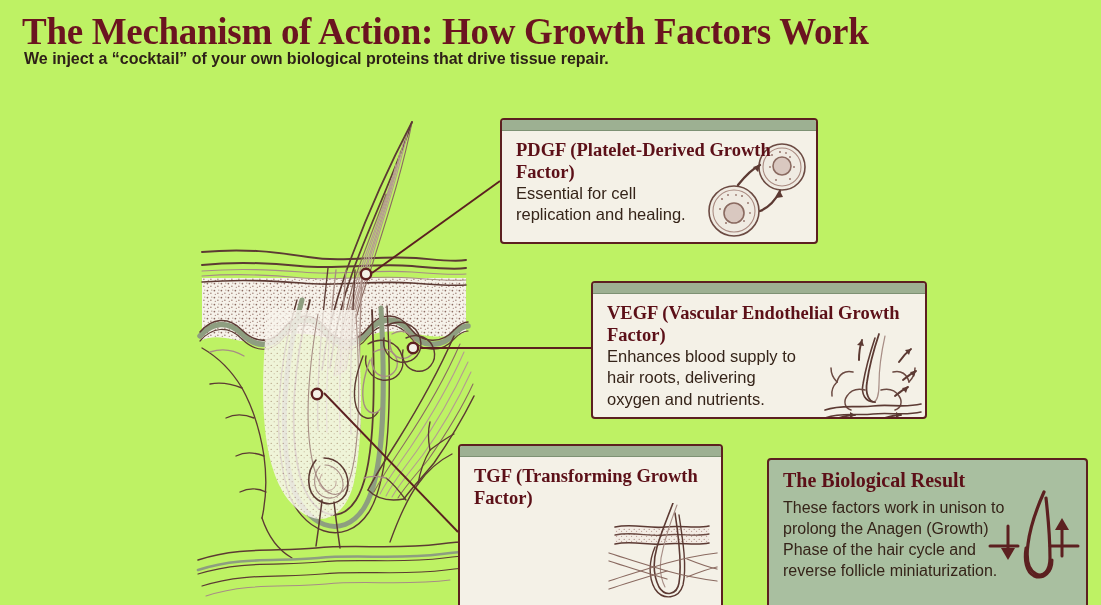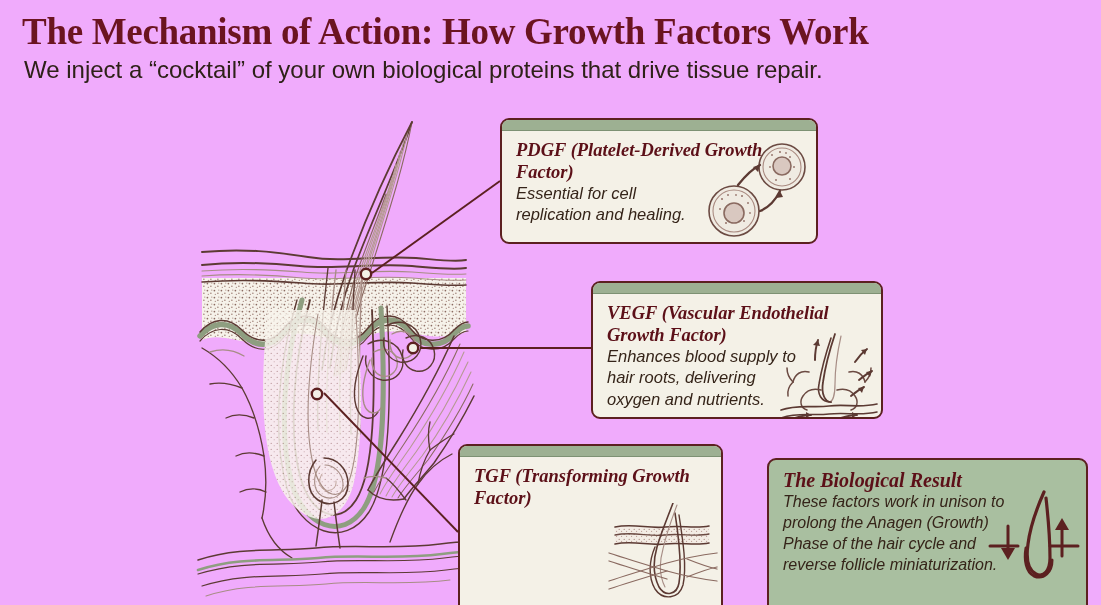--- a/index.html
+++ b/index.html
@@ -2,51 +2,51 @@
 <html><head>
 <meta charset="utf-8">
 <style>
   * { box-sizing: border-box; margin: 0; padding: 0; }
   html, body {
     width: 1101px; height: 605px;
     background: #f4f1e7;
     font-family: "Liberation Sans", sans-serif;
     overflow: hidden;
   }
-  #root { position: relative; width: 1101px; height: 605px; background: #f0abfc; }
+  #root { position: relative; width: 1101px; height: 605px; background: #bef264; }
 
   
   #page-title {
     position: absolute; left: 22px; top: 10px;
     font-family: "Liberation Serif", serif;
     font-weight: bold;
     font-size: 37px;
     letter-spacing: -0.3px;
     color: #6b1420;
     white-space: nowrap;
   }
   #page-subtitle {
-    position: absolute; left: 24px; top: 56px;
-    font-size: 24px;
+    position: absolute; left: 24px; top: 50px;
+    font-size: 16px;
     color: #2e2118;
     white-space: nowrap;
+    font-weight: bold;
   }
 
   
   #diagram { position: absolute; left: 150px; top: 100px; width: 360px; height: 505px; }
   #connectors { position: absolute; left: 0; top: 0; width: 1101px; height: 605px; pointer-events: none; }
 
   
   .card {
     position: absolute;
     border: 2.2px solid #5c2020;
-    border-radius: 9px;
+    border-radius: 4px;
     background: #f4f1e7;
     overflow: hidden;
-    font-style: italic;
   }
   .card .band {
     height: 11px;
     background: #9db092;
     border-bottom: 1px solid #7d9173;
   }
   .card .inner { position: relative; padding: 9px 14px 8px 14px; height: calc(100% - 11px); }
   .card-title {
     font-family: "Liberation Serif", serif;
     font-weight: bold;
@@ -59,25 +59,25 @@
     font-size: 16.5px;
     line-height: 1.28;
     color: #352419;
     position: relative; z-index: 2;
     white-space: pre-line;
   }
   .card-icon { position: absolute; z-index: 1; }
 
   
   #card-pdgf  { left: 500px; top: 118px; width: 318px; height: 126px; }
-  #card-vegf  { left: 591px; top: 281px; width: 292px; height: 138px; }
+  #card-vegf  { left: 591px; top: 281px; width: 336px; height: 138px; }
   #card-tgf   { left: 458px; top: 444px; width: 265px; height: 184px; }
   #card-result{ left: 767px; top: 458px; width: 321px; height: 164px;
                 background: #a9bfa0; }
-  #card-result .card-body { font-size: 16px; line-height: 1.30; }
+  #card-result .card-body { margin-top: 6px; font-size: 16px; line-height: 1.30; }
   #card-result .card-title { font-size: 20px; }
 
   #icon-pdgf   { right: 6px;  top: 6px;   width: 112px; height: 104px; }
   #icon-vegf   { right: 2px;  top: 38px;  width: 100px; height: 92px; }
   #icon-tgf    { right: 0px;  top: 46px;  width: 118px; height: 96px; }
   #icon-result { right: 4px;  top: 24px;  width: 96px;  height: 100px; }
 </style>
 </head>
 <body>
 

